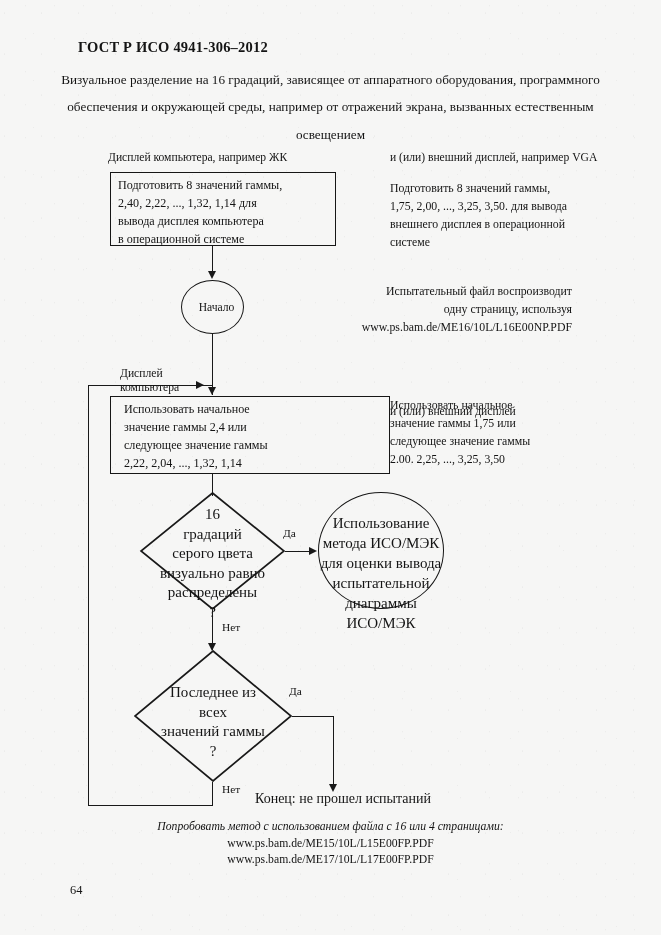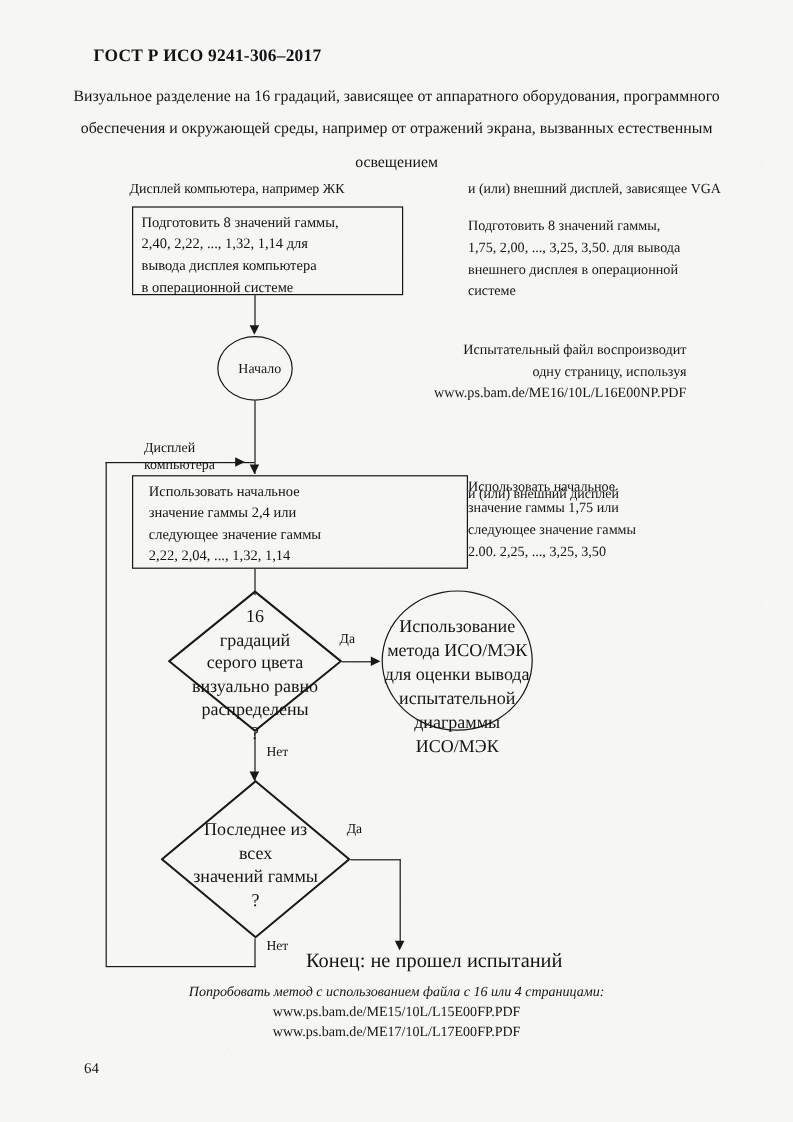--- a/index.html
+++ b/index.html
@@ -124,27 +124,27 @@
       radial-gradient(circle at 63% 71%, #000 0.6px, transparent 0.7px),
       radial-gradient(circle at 88% 18%, #000 0.5px, transparent 0.6px);
     background-size: 37px 41px, 53px 47px, 29px 33px;
   }
 </style>
 </head>
 <body>
 
 <div id="page">
 
-  <div class="t hdr" style="left:78px; top:38px;">ГОСТ Р ИСО 9241-306–2017</div>
+  <div class="t hdr" style="left:78px; top:38px;">ГОСТ Р ИСО 4941-306–2012</div>
 
   <div class="t intro" style="left:60px; top:66px;">Визуальное разделение на 16 градаций, зависящее от аппаратного оборудования, программного обеспечения и окружающей среды, например от отражений экрана, вызванных естественным освещением</div>
 
   <div class="t lbl" style="left:108px; top:151px;">Дисплей компьютера, например ЖК</div>
 
-  <div class="t lbl" style="left:390px; top:151px;">и (или) внешний дисплей, зависящее VGA</div>
+  <div class="t lbl" style="left:390px; top:151px;">и (или) внешний дисплей, например VGA</div>
 
   <div class="box" style="left:110px; top:172px; width:226px; height:74px;"></div>
   <div class="t boxtxt" style="left:118px; top:177px; width:214px;">Подготовить 8 значений гаммы,
 2,40, 2,22, ..., 1,32, 1,14 для
 вывода дисплея компьютера
 в операционной системе</div>
 
   <div class="t para" style="left:390px; top:180px; width:250px;">Подготовить 8 значений гаммы,
 1,75, 2,00, ..., 3,25, 3,50. для вывода
 внешнего дисплея в операционной
@@ -224,21 +224,21 @@
 ?</div>
 
   <div class="hline" style="left:292px; top:716px; width:42px;"></div>
   <div class="vline" style="left:333px; top:716px; height:72px;"></div>
   <div class="arrow-d" style="left:329px; top:784px;"></div>
   <div class="t edge-lbl" style="left:289px; top:684px;">Да</div>
 
   <div class="vline" style="left:212px; top:782px; height:24px;"></div>
   <div class="t edge-lbl" style="left:222px; top:782px;">Нет</div>
 
-  <div class="t" style="left:255px; top:790px; font-size:17px;">Конец: не прошел испытаний</div>
+  <div class="t" style="left:255px; top:790px; font-size:14px;">Конец: не прошел испытаний</div>
 
   <div class="t footer" style="left:60px; top:819px;font-style:italic;">Попробовать метод с использованием файла с 16 или 4 страницами:</div>
   <div class="t footer" style="left:60px; top:836px;">www.ps.bam.de/ME15/10L/L15E00FP.PDF</div>
   <div class="t footer" style="left:60px; top:852px;">www.ps.bam.de/ME17/10L/L17E00FP.PDF</div>
 
   <div class="t pageno" style="left:70px; top:883px;">64</div>
 
   <div id="grain"></div>
 </div>
 

